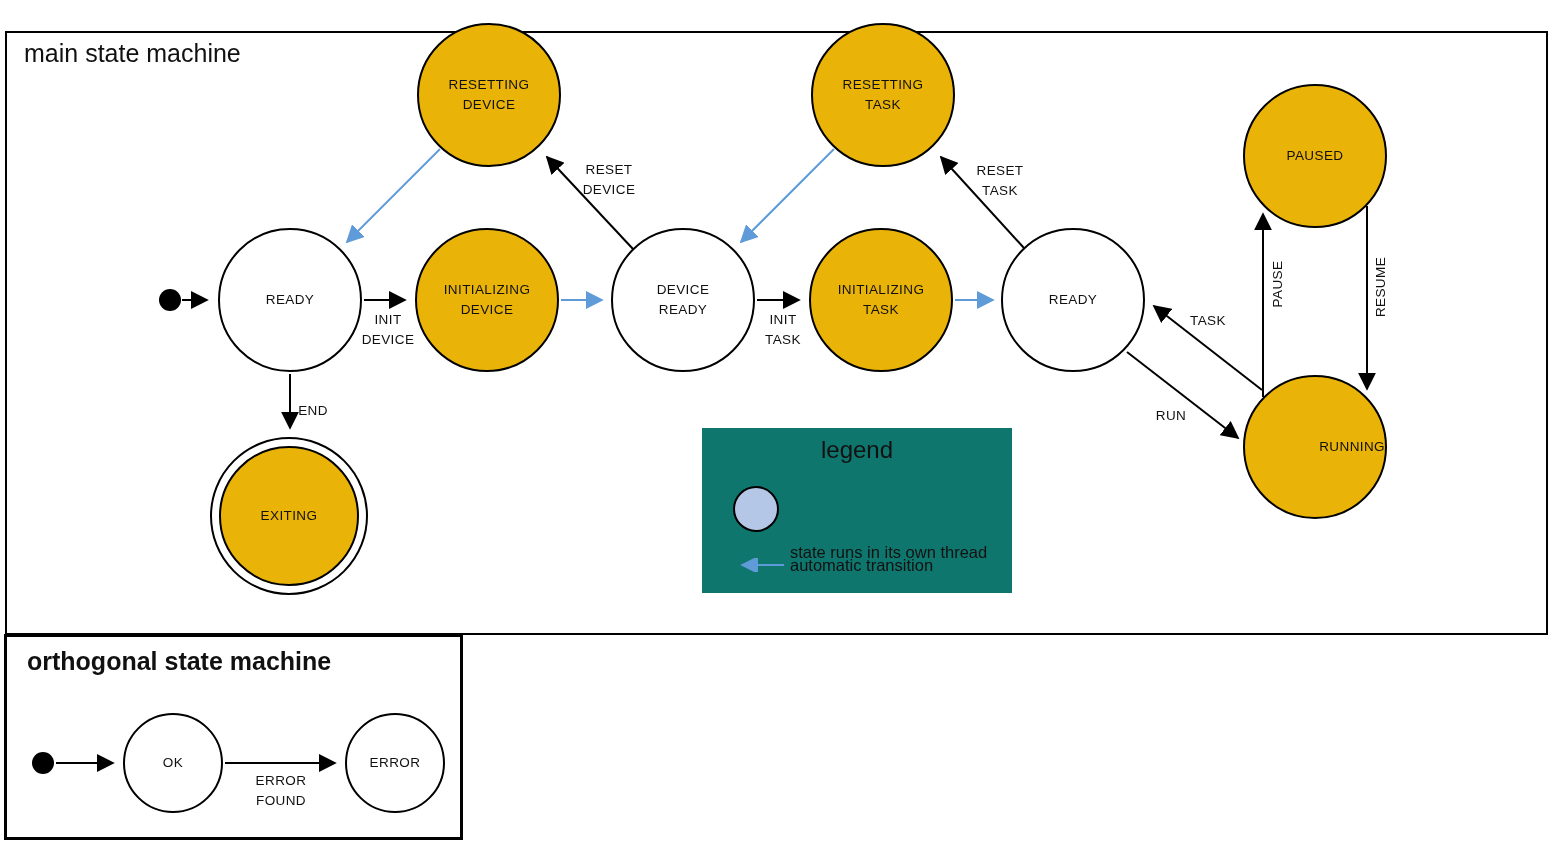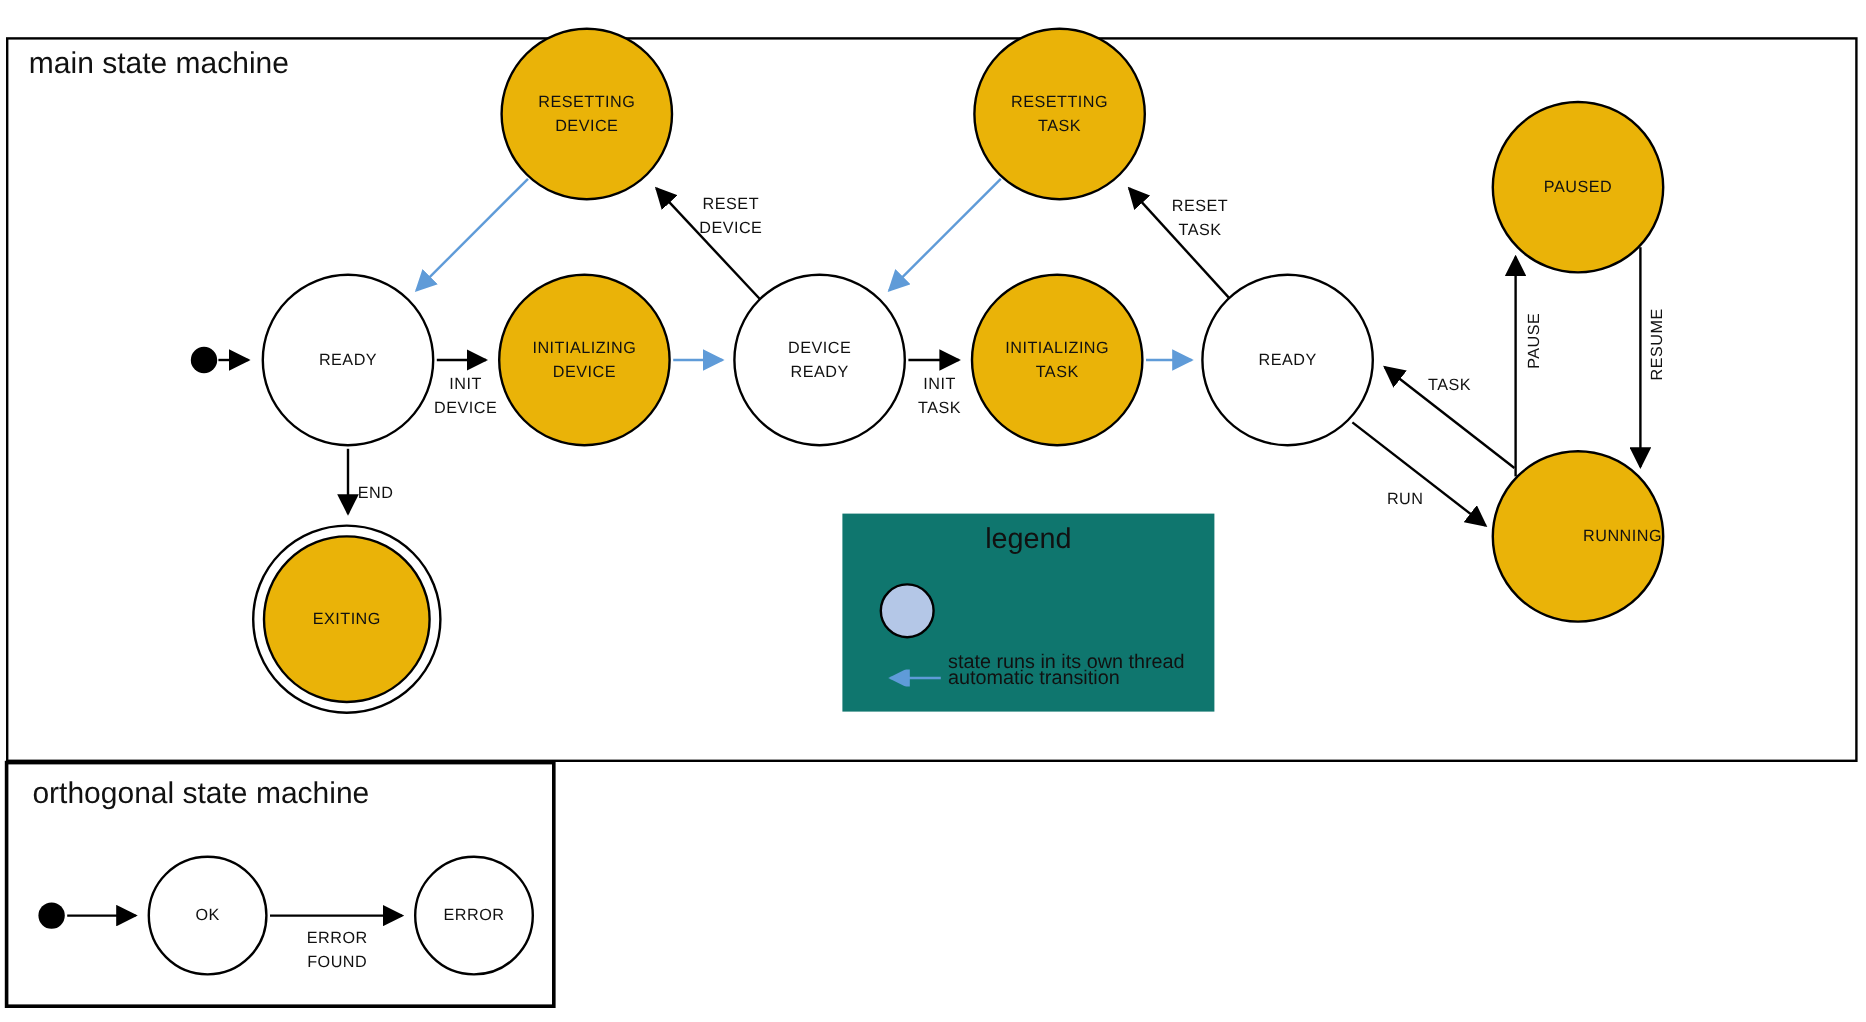--- a/index.html
+++ b/index.html
@@ -50,21 +50,21 @@
 </style>
 </head>
 <body>
 
 <div class="canvas">
 
   <div class="panel" style="left:5px; top:7px; width:1543px; height:604px; border:2px solid #000;margin-top:24px;">
     <div class="panel-title" style="left:17px; top:6px;">main state machine</div>
   </div>
 
-  <div class="panel" style="left:4px; top:634px; width:459px; height:206px; border:3px solid #000;">
+  <div class="panel" style="left:4px; top:634px; width:459px; height:206px; border:3px solid #000;font-weight:bold;">
     <div class="panel-title" style="left:20px; top:10px;">orthogonal state machine</div>
   </div>
 
   <svg class="overlay" viewBox="0 0 1555 852" xmlns="http://www.w3.org/2000/svg">
     <defs>
       <marker id="mb" viewBox="0 0 10 10" refX="9" refY="5" markerWidth="9" markerHeight="9" orient="auto">
         <path d="M0,0 L10,5 L0,10 z" fill="#000"></path>
       </marker>
       <marker id="ma" viewBox="0 0 10 10" refX="9" refY="5" markerWidth="9" markerHeight="9" orient="auto">
         <path d="M0,0 L10,5 L0,10 z" fill="#5f9bd8"></path>

